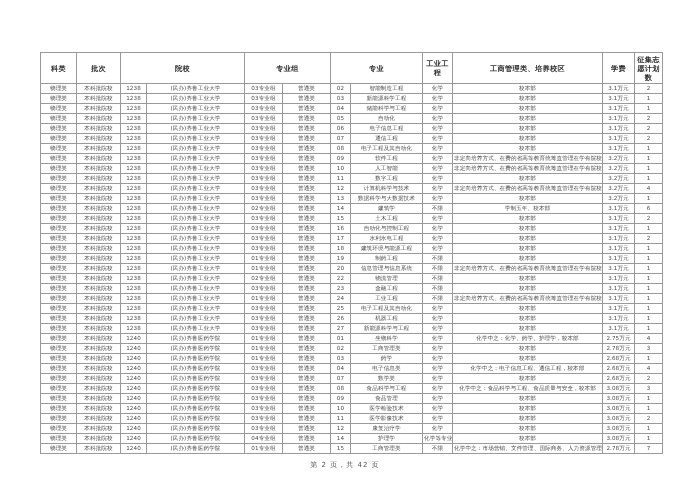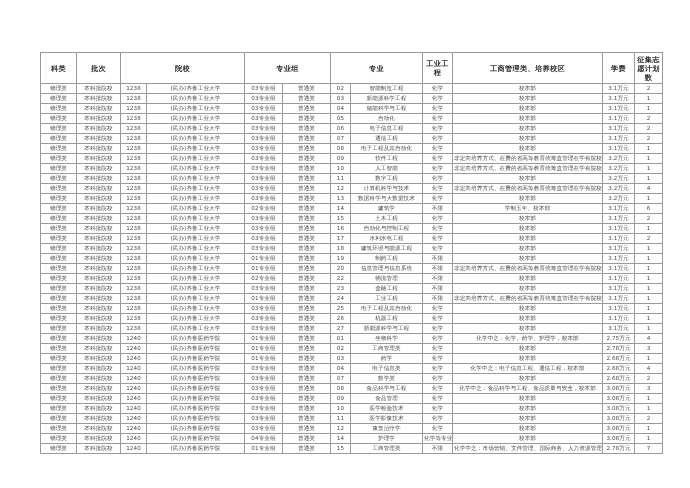--- a/index.html
+++ b/index.html
@@ -622,13 +622,14 @@
           <td>15</td>
           <td>工商管理类</td>
           <td>不限</td>
           <td class="remark">化学中之：市场营销、文件管理、国际商务、人力资源管理、审计学，校本部</td>
           <td>2.78万元</td>
           <td>7</td>
         </tr>
       </tbody>
   </table>
 
+  <div class="footer">第 2 页，共 42 页</div>
 </div>
 
 </body></html>

